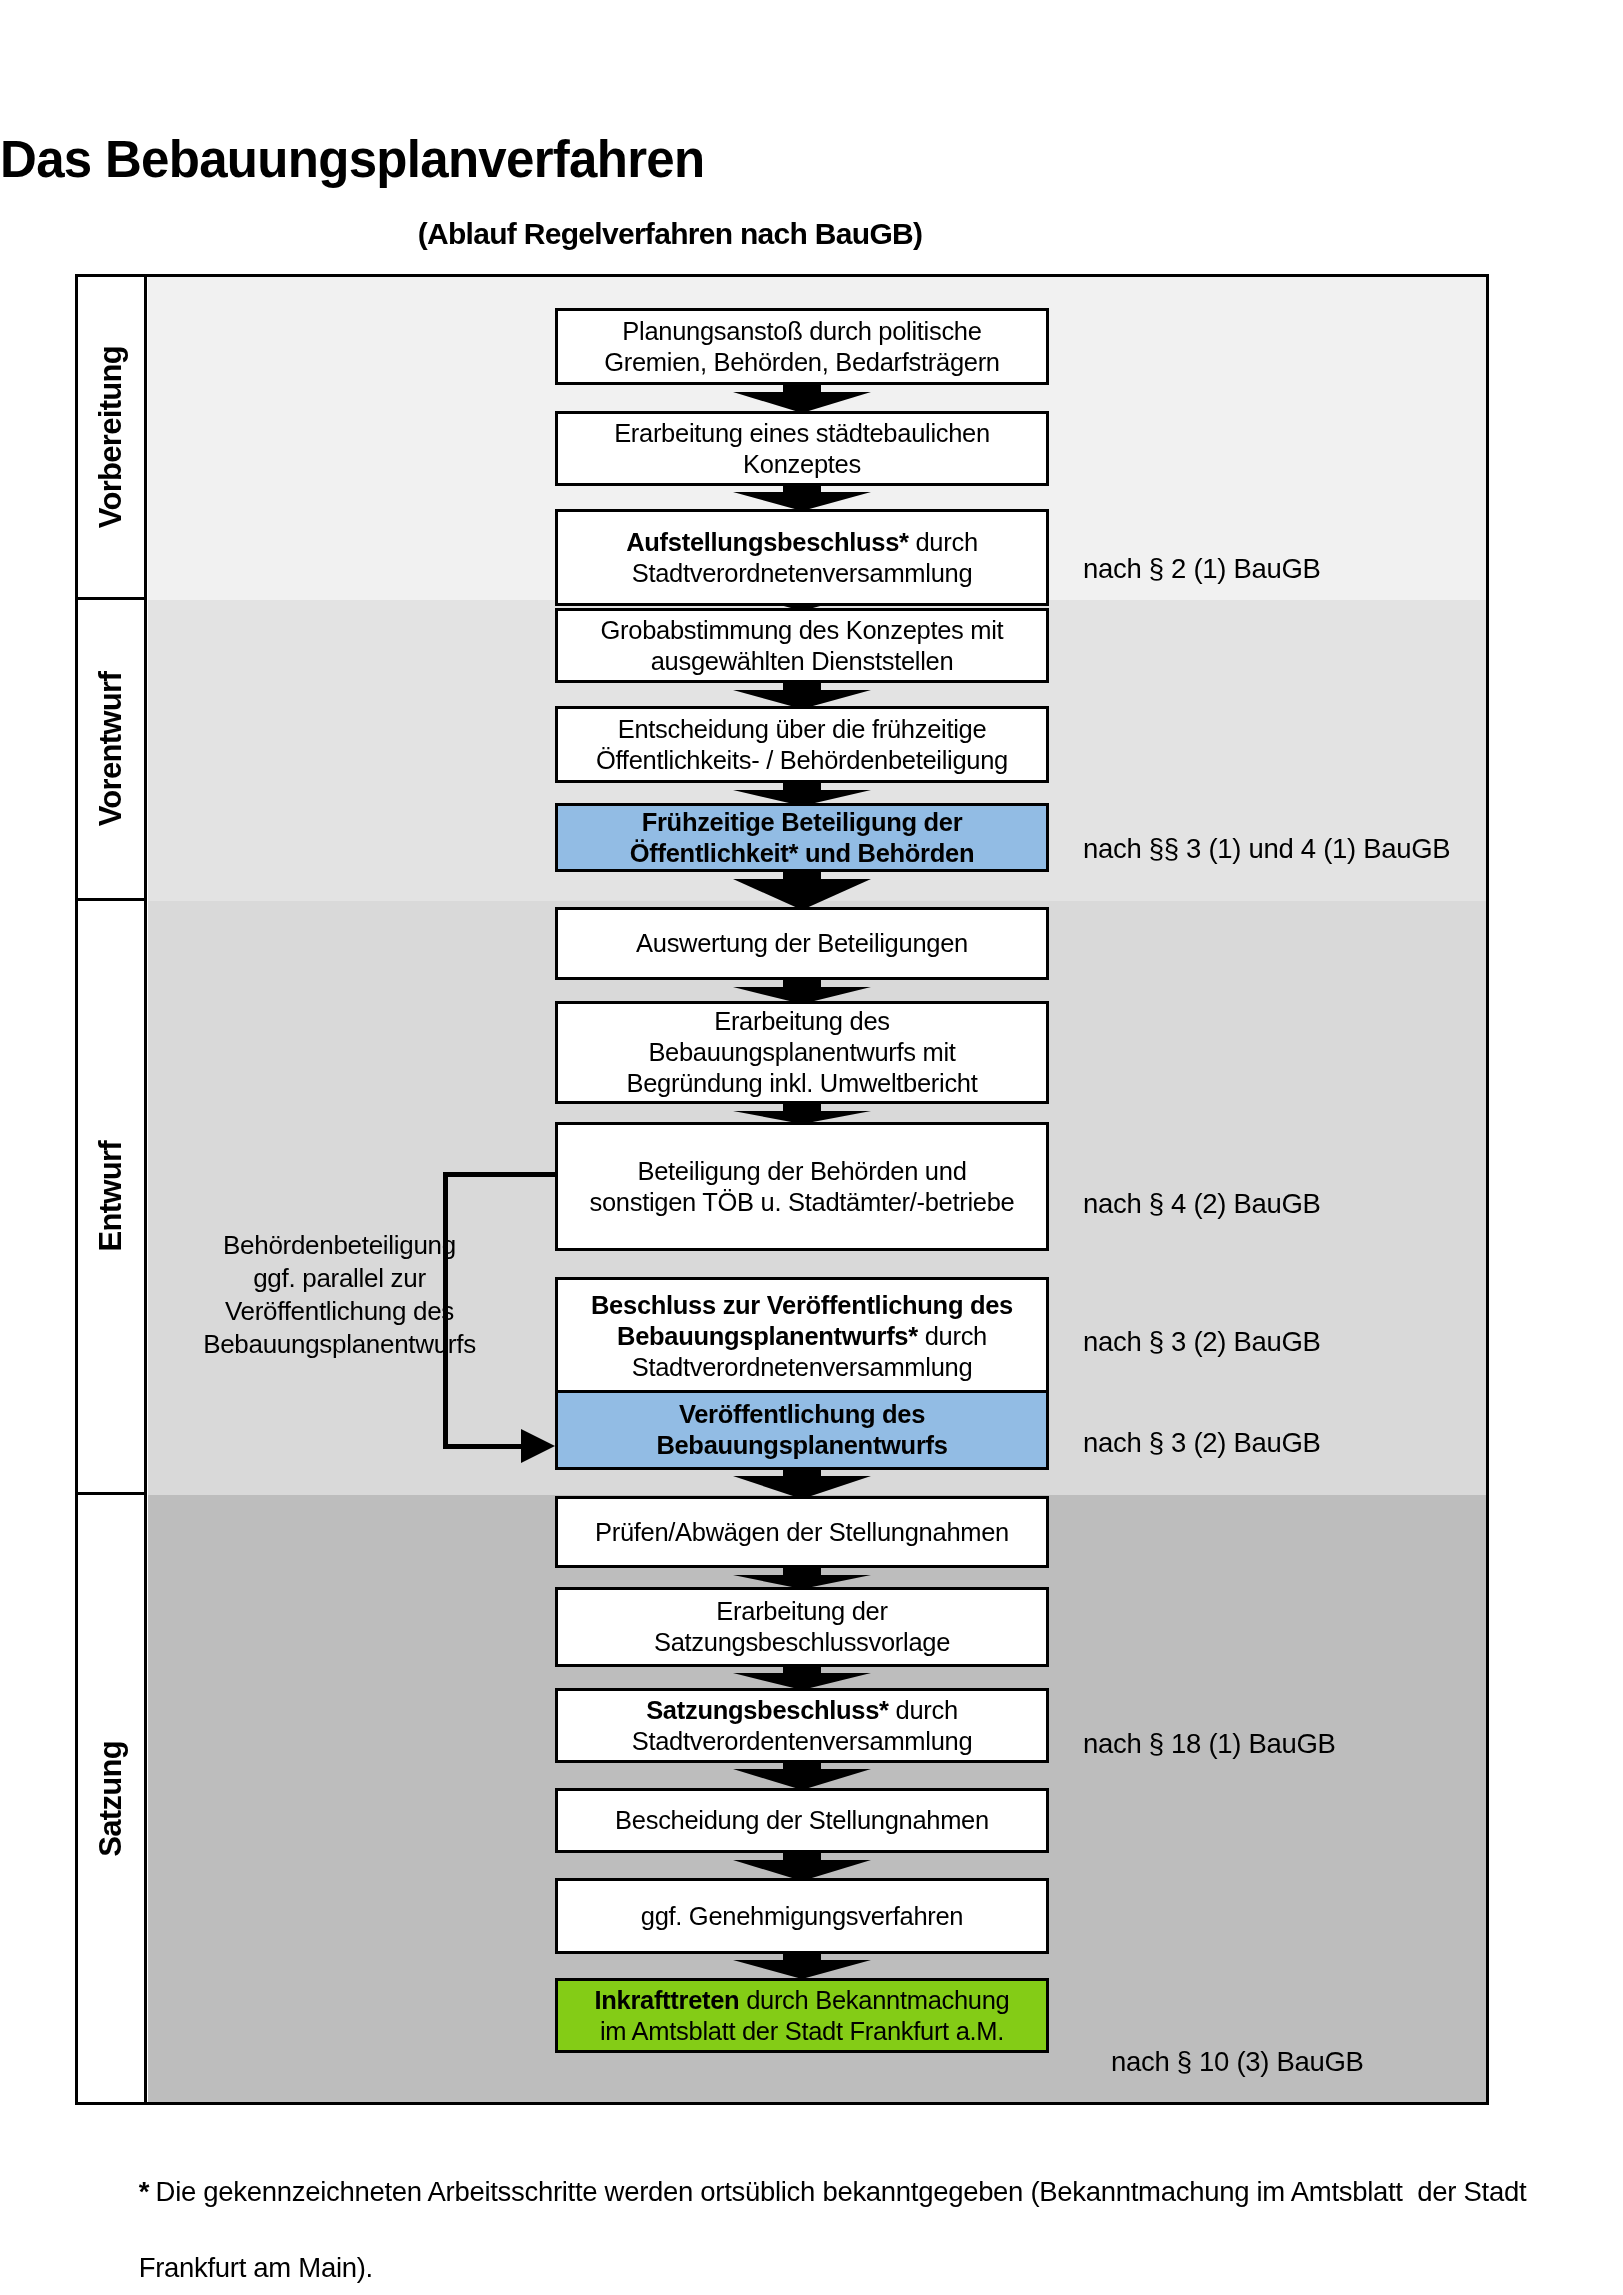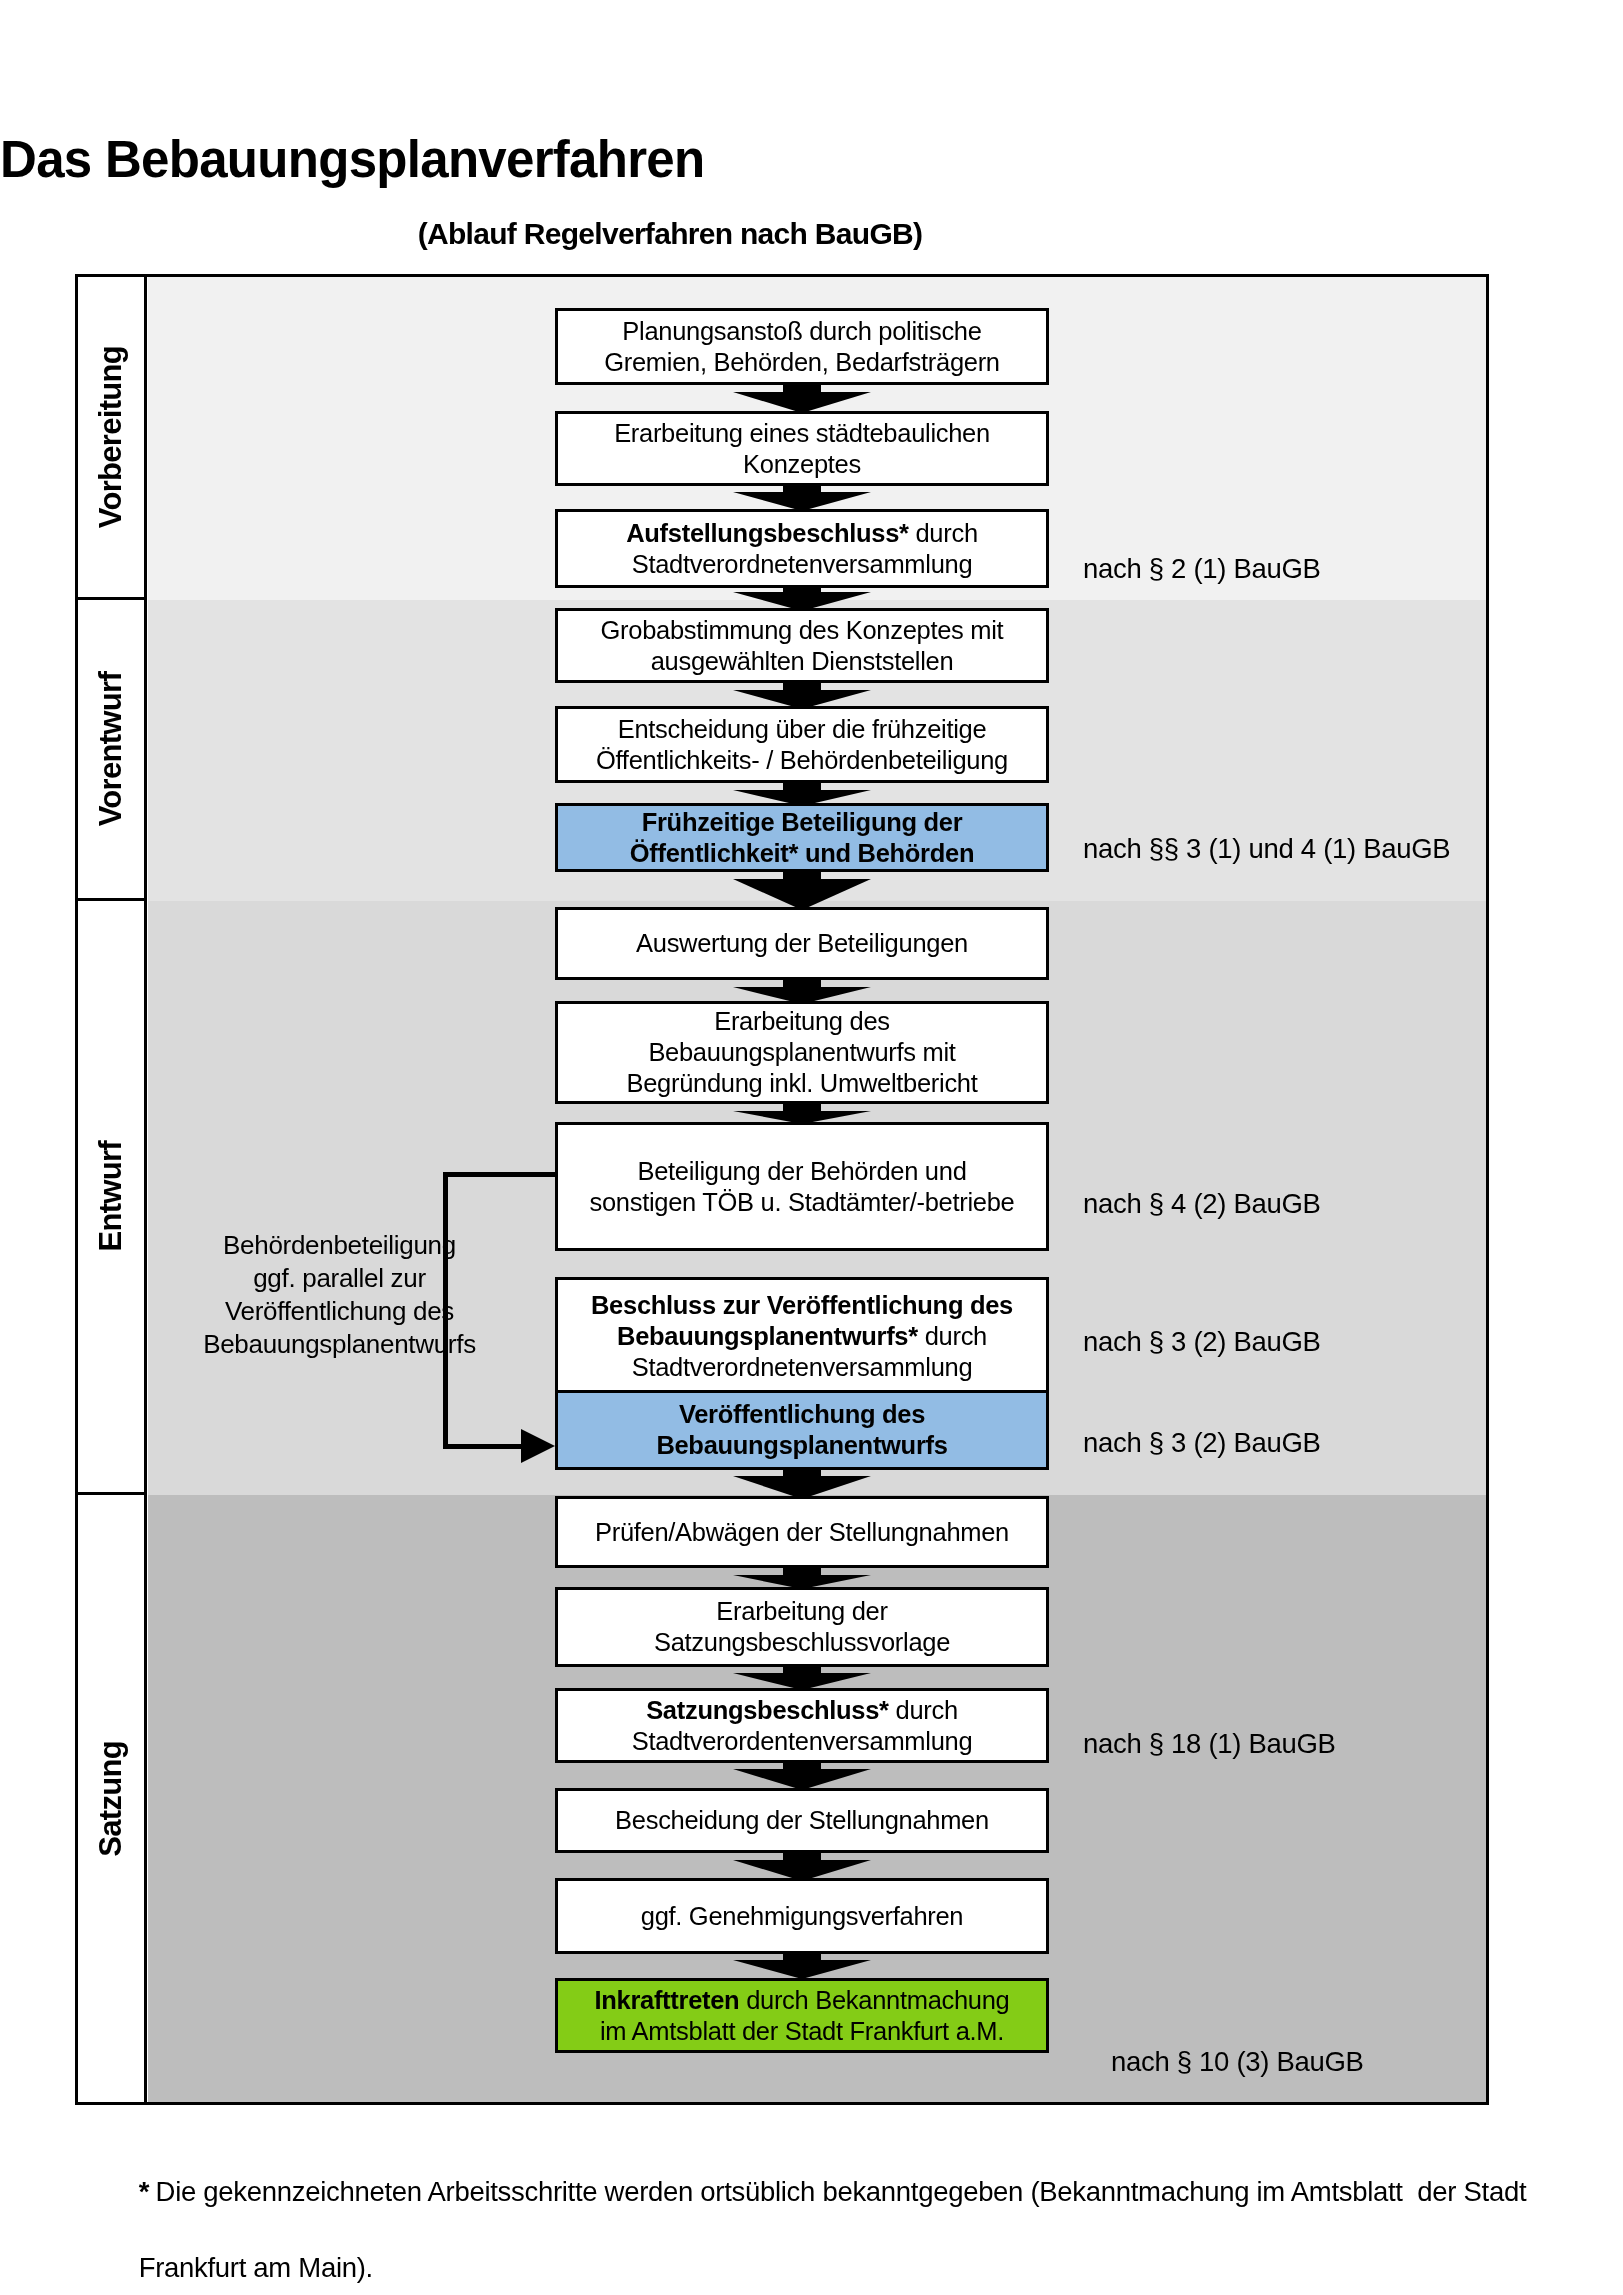--- a/index.html
+++ b/index.html
@@ -101,21 +101,21 @@
         <div class="line"><span>Gremien, Behörden, Bedarfsträgern</span></div>
       </div>
       <div class="arrow-stem" style="left: 705px; top: 105px; width: 38px; height: 10.5px;"></div>
       <div class="arrow-head" style="left: 655px; top: 115px; border-top: 21px solid rgb(0, 0, 0);"></div>
       <div class="step" style="top: 134px; height: 75px;">
         <div class="line"><span>Erarbeitung eines städtebaulichen</span></div>
         <div class="line"><span>Konzeptes</span></div>
       </div>
       <div class="arrow-stem" style="left: 705px; top: 204px; width: 38px; height: 10.5px;"></div>
       <div class="arrow-head" style="left: 655px; top: 215px; border-top: 19.6px solid rgb(0, 0, 0);"></div>
-      <div class="step" style="top: 232px; height: 79px;">
+      <div class="step" style="top: 232px; height: 97px;">
         <div class="line"><span class="b">Aufstellungsbeschluss*</span><span> durch</span></div>
         <div class="line"><span>Stadtverordnetenversammlung</span></div>
       </div>
       <div class="arrow-stem" style="left: 705px; top: 304px; width: 38px; height: 10.5px;"></div>
       <div class="arrow-head" style="left: 655px; top: 315px; border-top: 19px solid rgb(0, 0, 0);"></div>
       <div class="note" style="left: 1005px; top: 272px;">nach § 2 (1) BauGB</div>
       <div class="step" style="top: 331px; height: 75px;">
         <div class="line"><span>Grobabstimmung des Konzeptes mit</span></div>
         <div class="line"><span>ausgewählten Dienststellen</span></div>
       </div>

